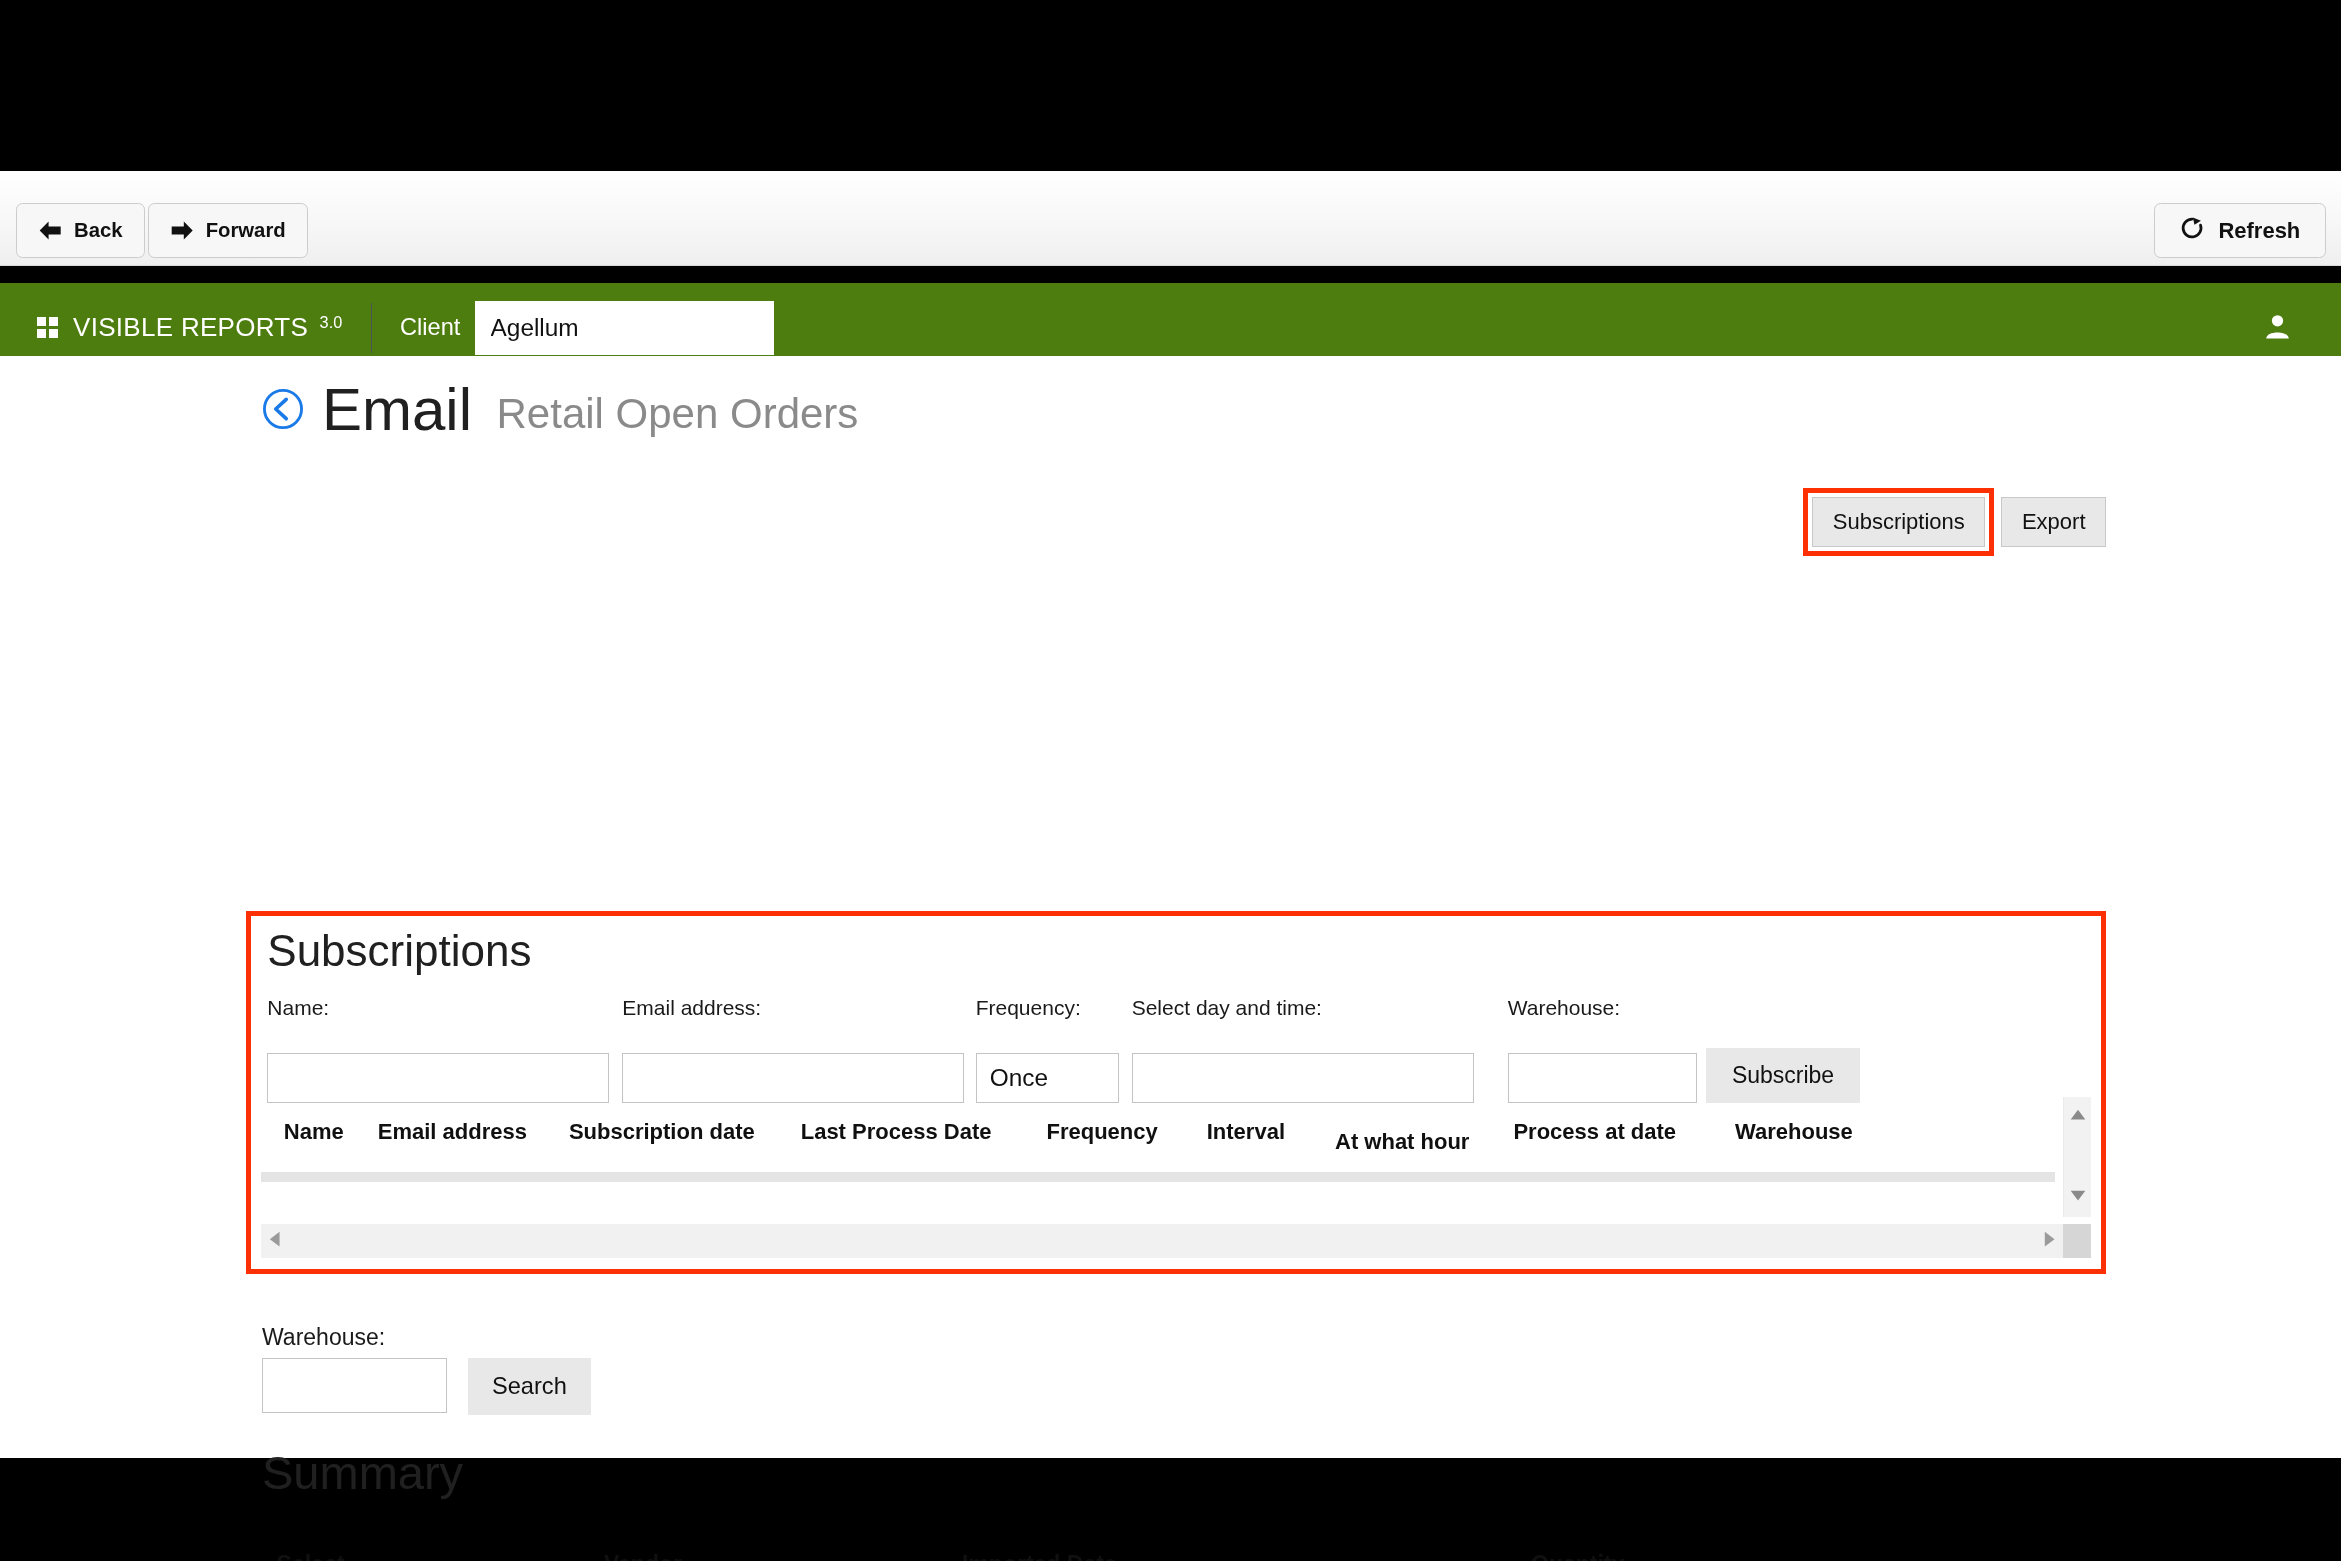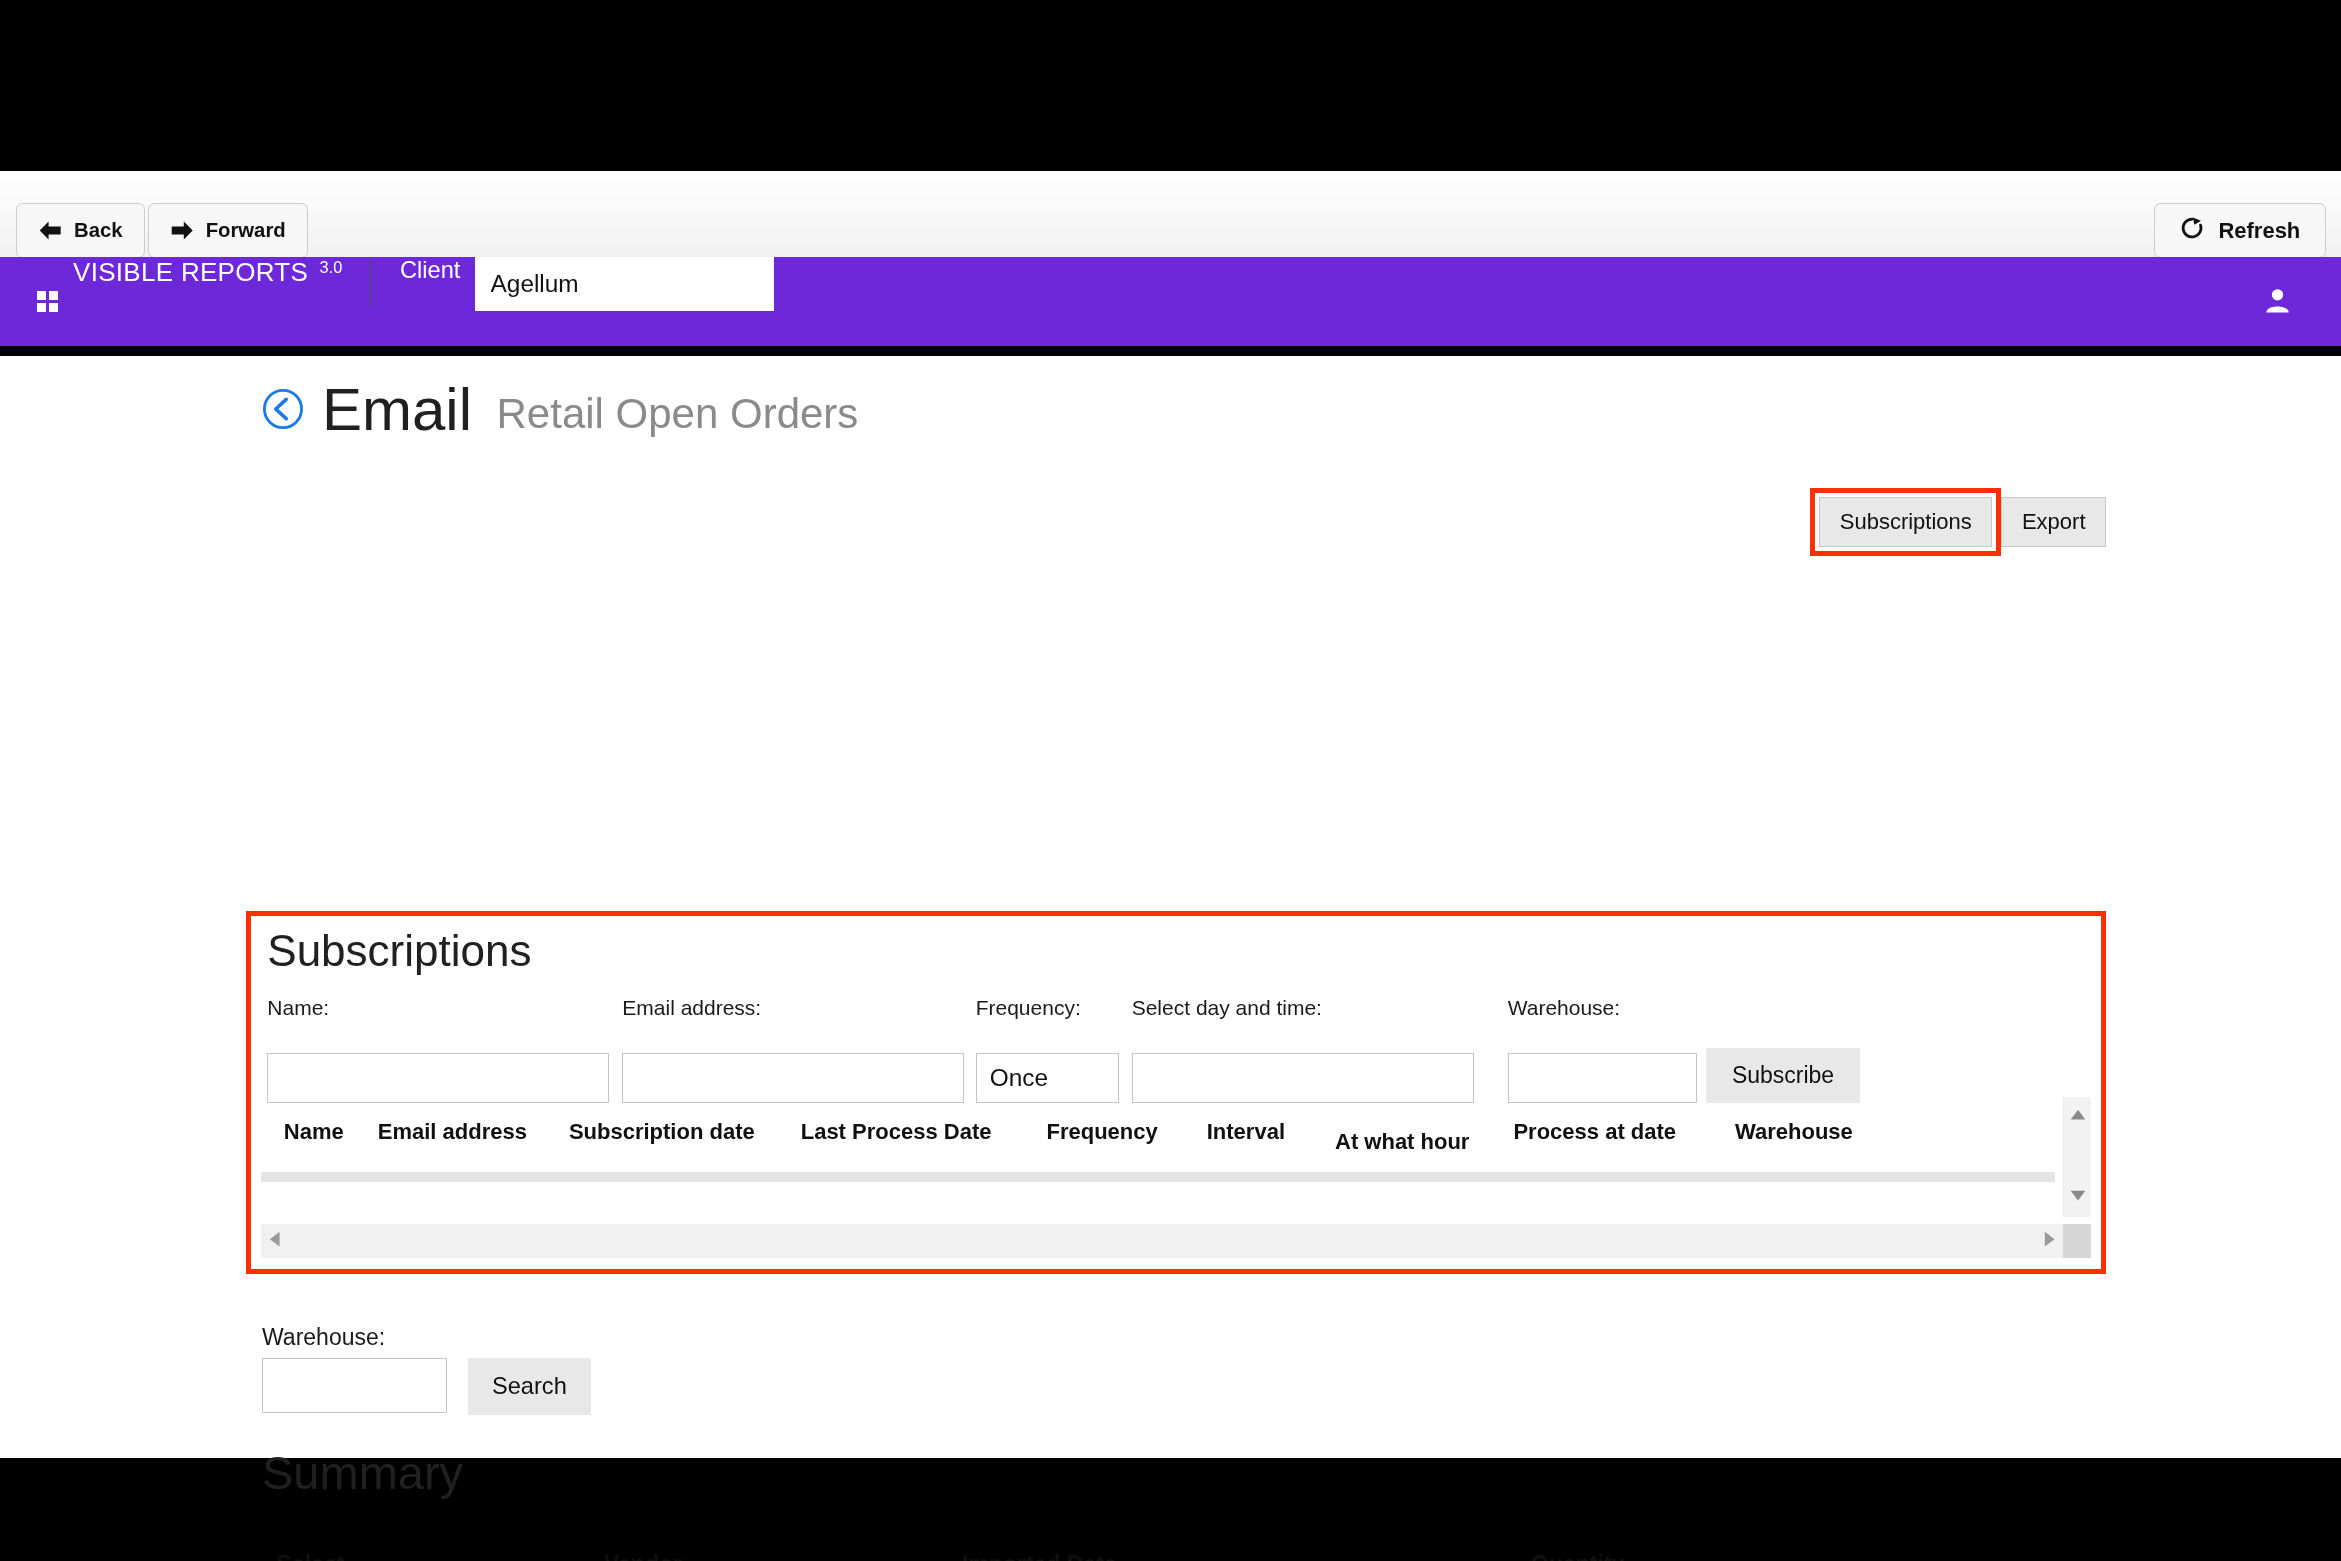--- a/index.html
+++ b/index.html
@@ -71,25 +71,26 @@
     font-size: 22px;
     font-weight: bold;
     color: #111111;
     cursor: pointer;
   }
 
   
   .app-header {
     position: absolute;
     left: 0;
-    top: 257px;
+    top: 283px;
     width: 2342px;
     height: 89px;
-    background: #6d28d9;
-    display: flex;
+    background: #4d7c0f;
+    display: flex;
+    align-items: center;
   }
   .brand {
     display: flex;
     align-items: baseline;
     gap: 9.8px;
     margin-left: 37px;
     color: #ffffff;
   }
   .brand-logo {
     display: grid;
@@ -198,21 +199,21 @@
     height: 50px;
     padding: 0 19.5px;
     font-size: 22px;
     color: #111111;
     font-family: "Liberation Sans", sans-serif;
     display: flex;
     align-items: center;
     justify-content: center;
     cursor: pointer;
   }
-  .btn-export { margin-left: 0; }
+  .btn-export { margin-left: 7px; }
 
   
   .subs-panel {
     position: absolute;
     left: 246px;
     top: 555px;
     width: 1860px;
     height: 363px;
     border: 5.7px solid #fc3003;
     background: #ffffff;

